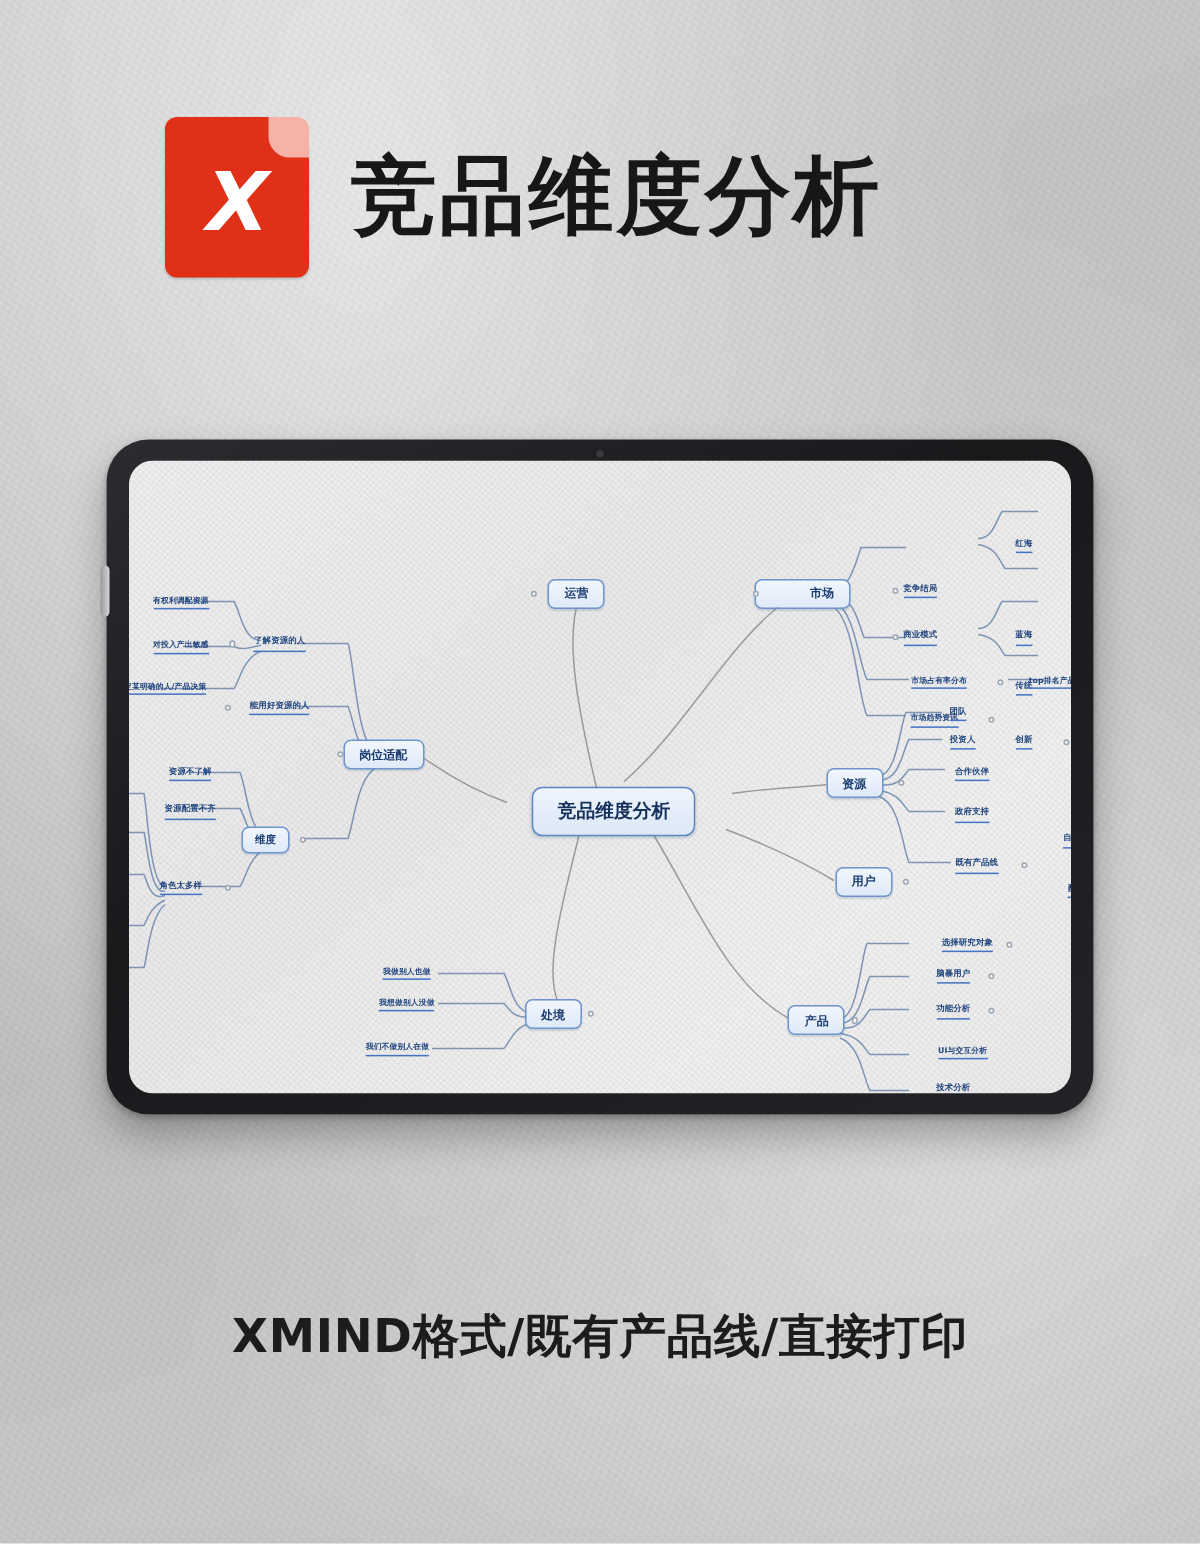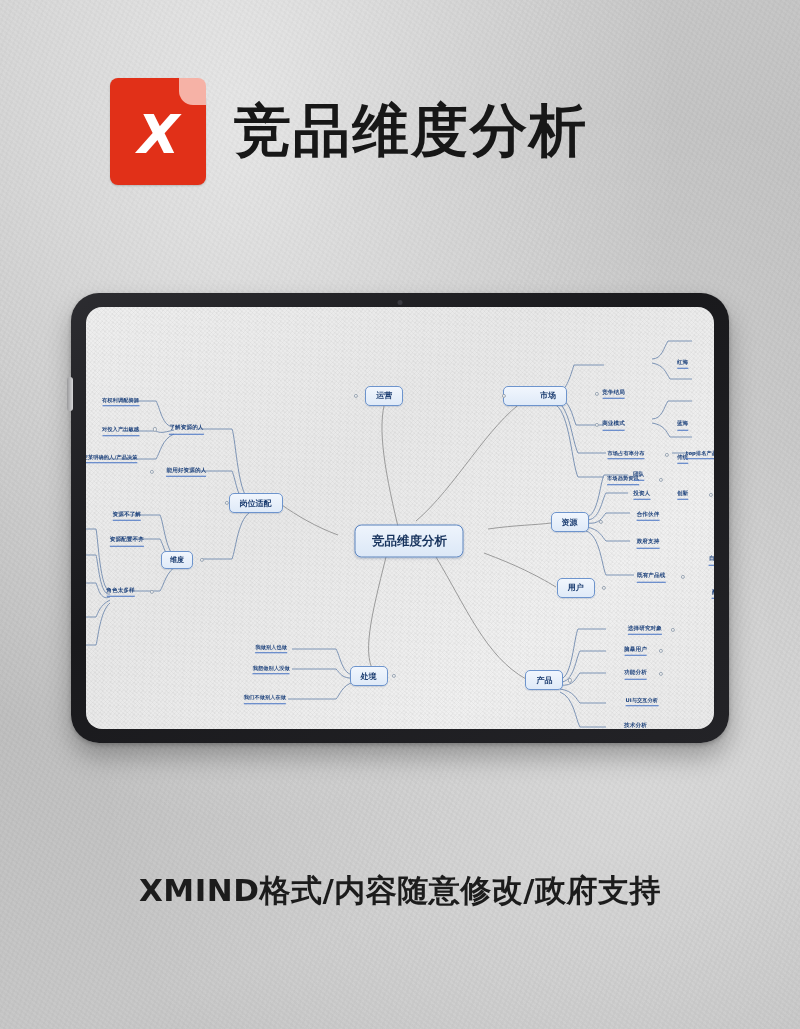--- a/index.html
+++ b/index.html
@@ -219,13 +219,13 @@
       <div class="dot" style="left:49%;top:87.5%;"></div>
       <div class="dot" style="left:22.5%;top:46.5%;"></div>
       <div class="dot" style="left:11%;top:29%;"></div>
       <div class="dot" style="left:10.5%;top:39%;"></div>
       <div class="dot" style="left:18.5%;top:60%;"></div>
       <div class="dot" style="left:10.5%;top:67.5%;"></div>
     </div>
   </div>
 </div>
 
-<div class="caption">XMIND格式/内容随意修改/政府支持</div>
+<div class="caption">XMIND格式/既有产品线/直接打印</div>
 
 </body></html>

